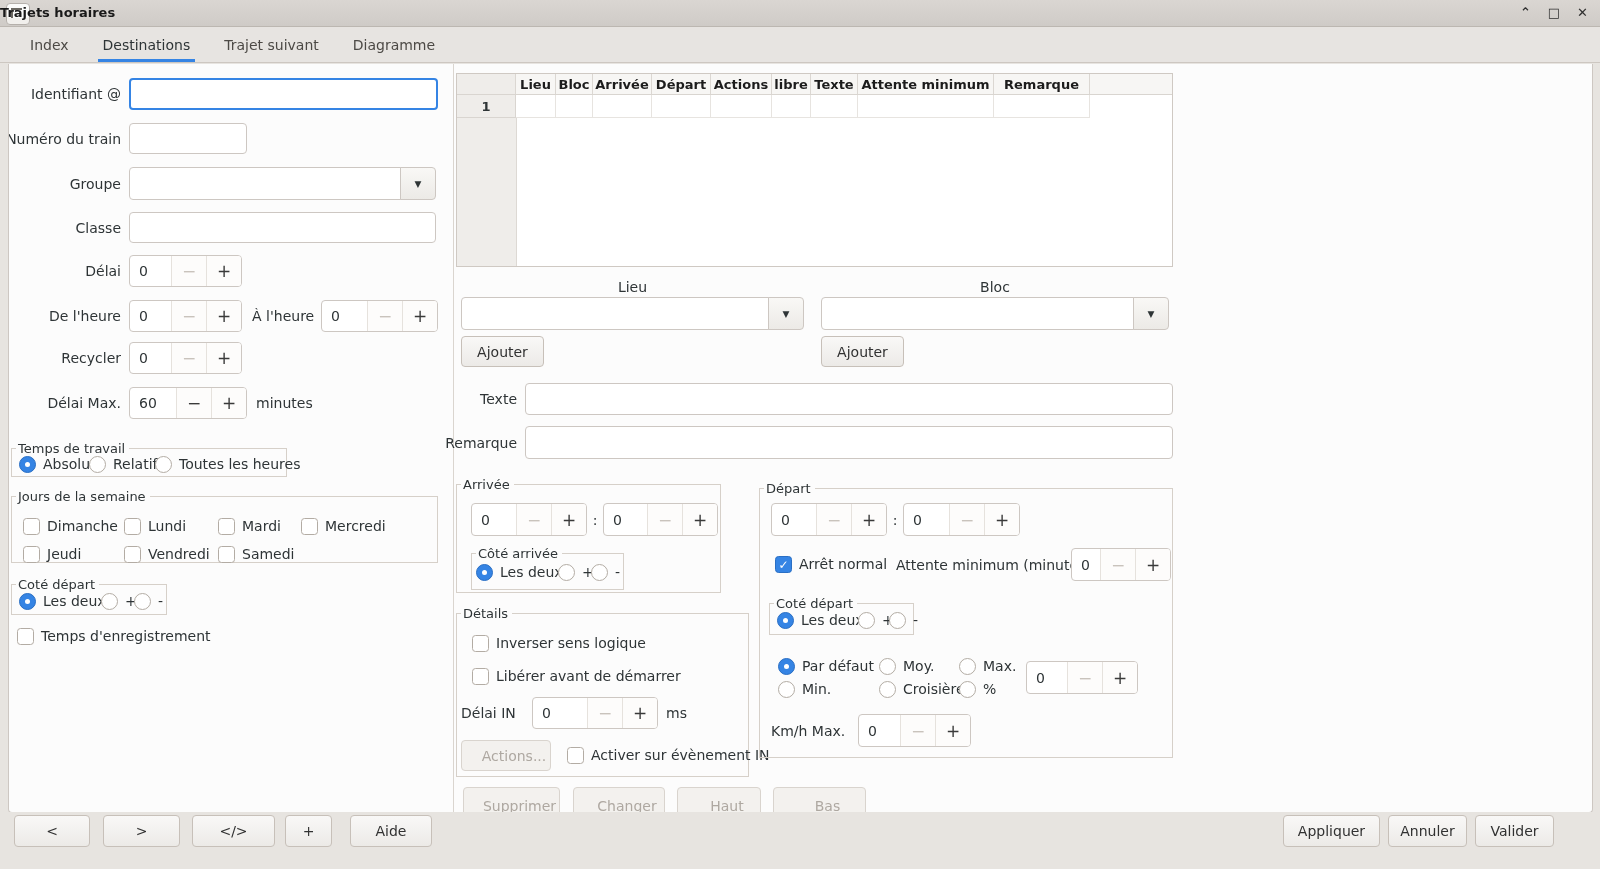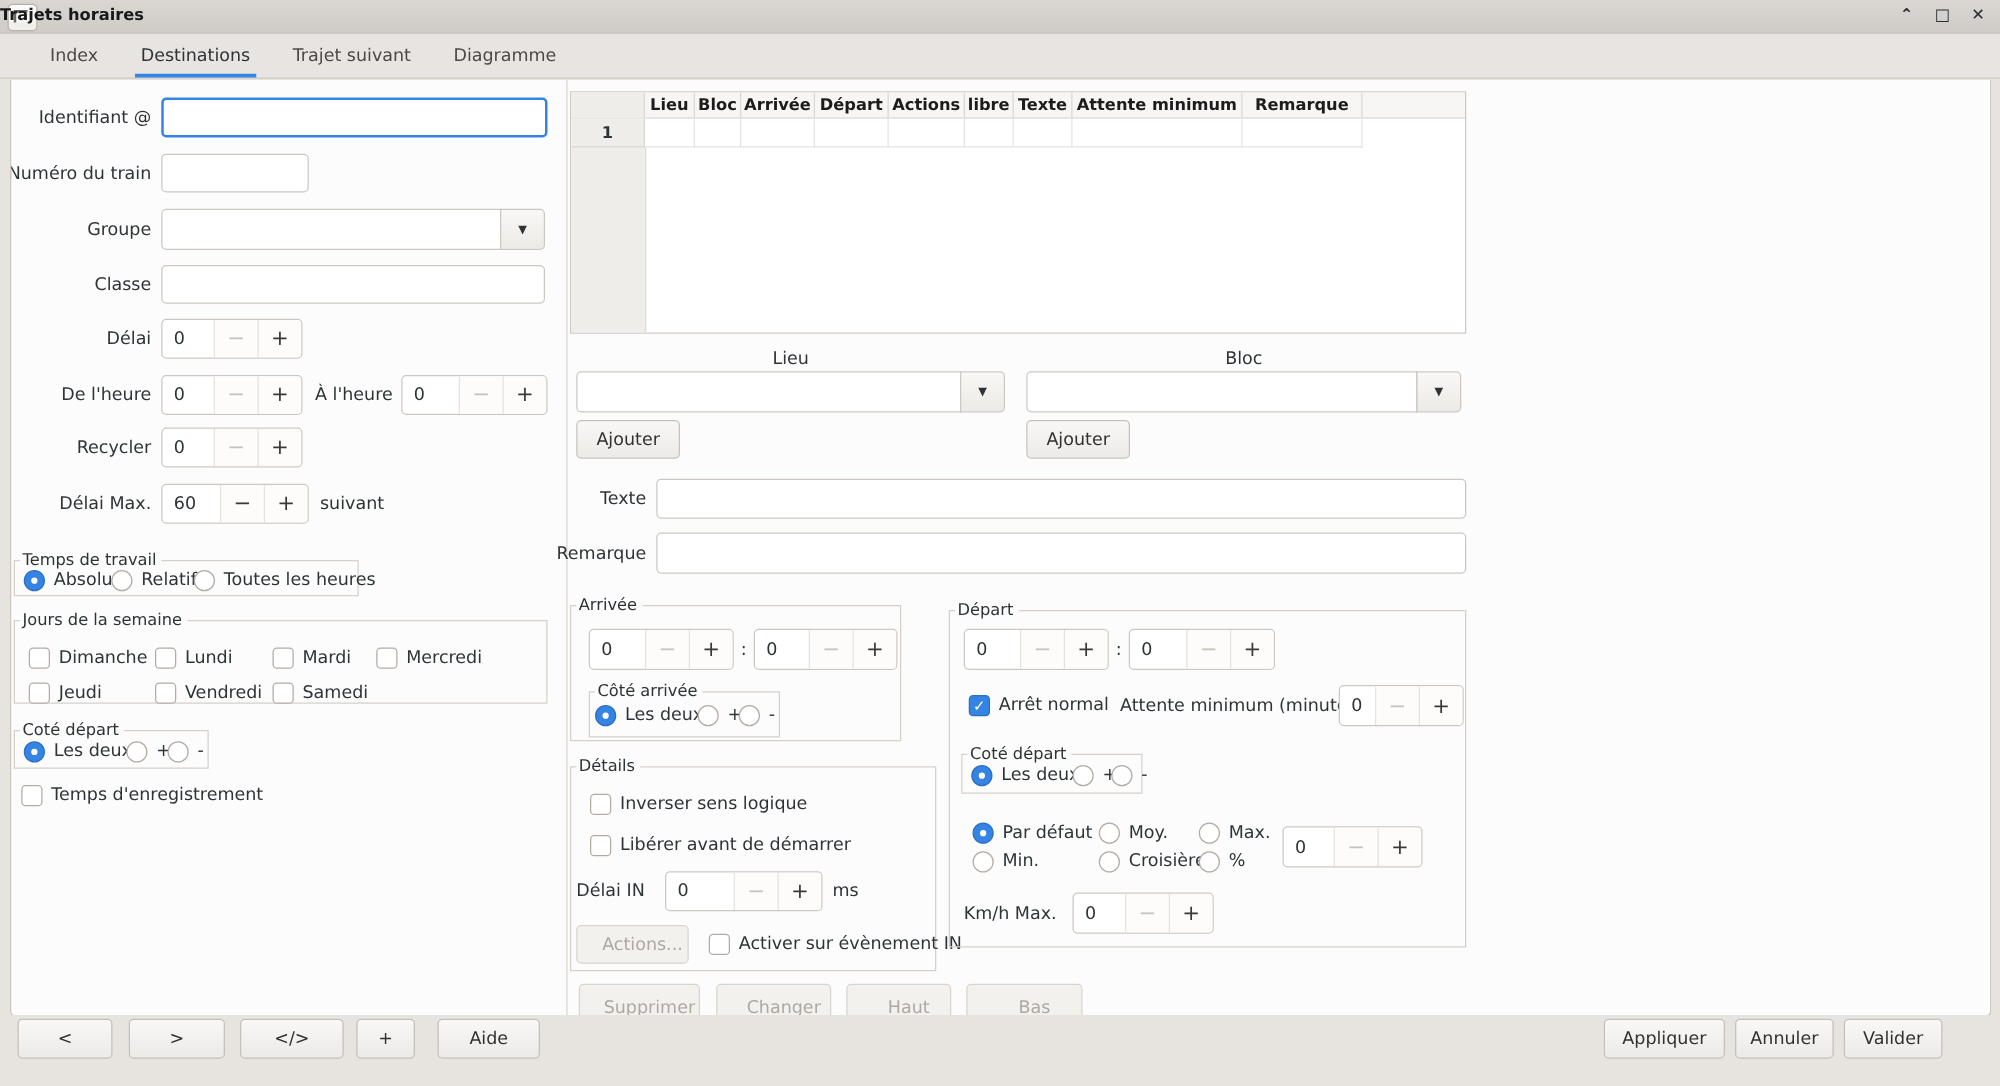--- a/index.html
+++ b/index.html
@@ -15,21 +15,21 @@
     background:#fbfbfa; border:1px solid #b5b0ab; border-radius:4px;
     box-shadow:inset 0 -6px 0 #f1efec; }
   .app-icon::after { content:""; position:absolute; left:4px; top:4px; width:9px; height:8px;
     border-left:2px solid #6b6862; border-top:2px solid #6b6862; }
   .title { position:absolute; left:0; right:0; top:0; height:26px; line-height:26px;
     text-align:left; font-weight:bold; font-size:13px; color:#191919; }
   .winctl { position:absolute; right:12px; top:0; height:26px; display:flex; gap:17px; align-items:center; }
   .wbtn { font-size:13px; font-weight:bold; color:#2f2f2f; line-height:26px; cursor:default; }
   
   .tabbar { position:absolute; left:0; top:27px; width:1600px; height:36px;
-    background:#e7e4e1; border-bottom:1px solid #cdc7c1; display:flex; padding-left:23px; box-sizing:border-box; }
+    background:#e7e4e1; border-bottom:1px solid #cdc7c1; display:flex; padding-left:13px; box-sizing:border-box; }
   .tab { position:relative; display:flex; align-items:center; padding:0 17px; font-size:14px; color:#4c4945; }
   .tab.active { color:#2e3436; }
   .tab.active::after { content:""; position:absolute; left:12px; right:12px; bottom:0; height:3px; background:#3584e4; }
   
   .content { position:absolute; left:8px; top:64px; width:1583px; height:748px;
     background:#fcfcfc; border:1px solid #cdc7c2; border-top:none; border-radius:0 0 4px 4px;
     box-sizing:content-box; overflow:hidden; }
   .vsep { position:absolute; left:444px; top:0; width:1px; height:748px; background:#dad5cf; }
   
   .lbl { position:absolute; display:flex; align-items:center; font-size:14px; color:#2e3436; white-space:nowrap; }
@@ -162,21 +162,21 @@
     <span class="sb dis">−</span>
     <span class="sb">+</span>
   </div>
 
   <div class="lbl r" style="left:0;top:323px;width:112px;height:32px">Délai Max.</div>
   <div class="spin" style="left:120px;top:323px;width:118px;height:32px">
     <span class="val">60</span>
     <span class="sb">−</span>
     <span class="sb">+</span>
   </div>
-  <div class="lbl" style="left:247px;top:323px;width:70px;height:32px">suivant</div>
+  <div class="lbl" style="left:247px;top:323px;width:70px;height:32px">minutes</div>
 
   <div class="frame" style="left:2px;top:384px;width:276px;height:29px">
     <span class="flab">Temps de travail</span>
   </div>
   <div class="ritem" style="left:10px;top:392px">
     <span class="radio on"></span>
     <span class="rlab">Absolu</span>
   </div>
   <div class="ritem" style="left:80px;top:392px">
     <span class="radio"></span>

